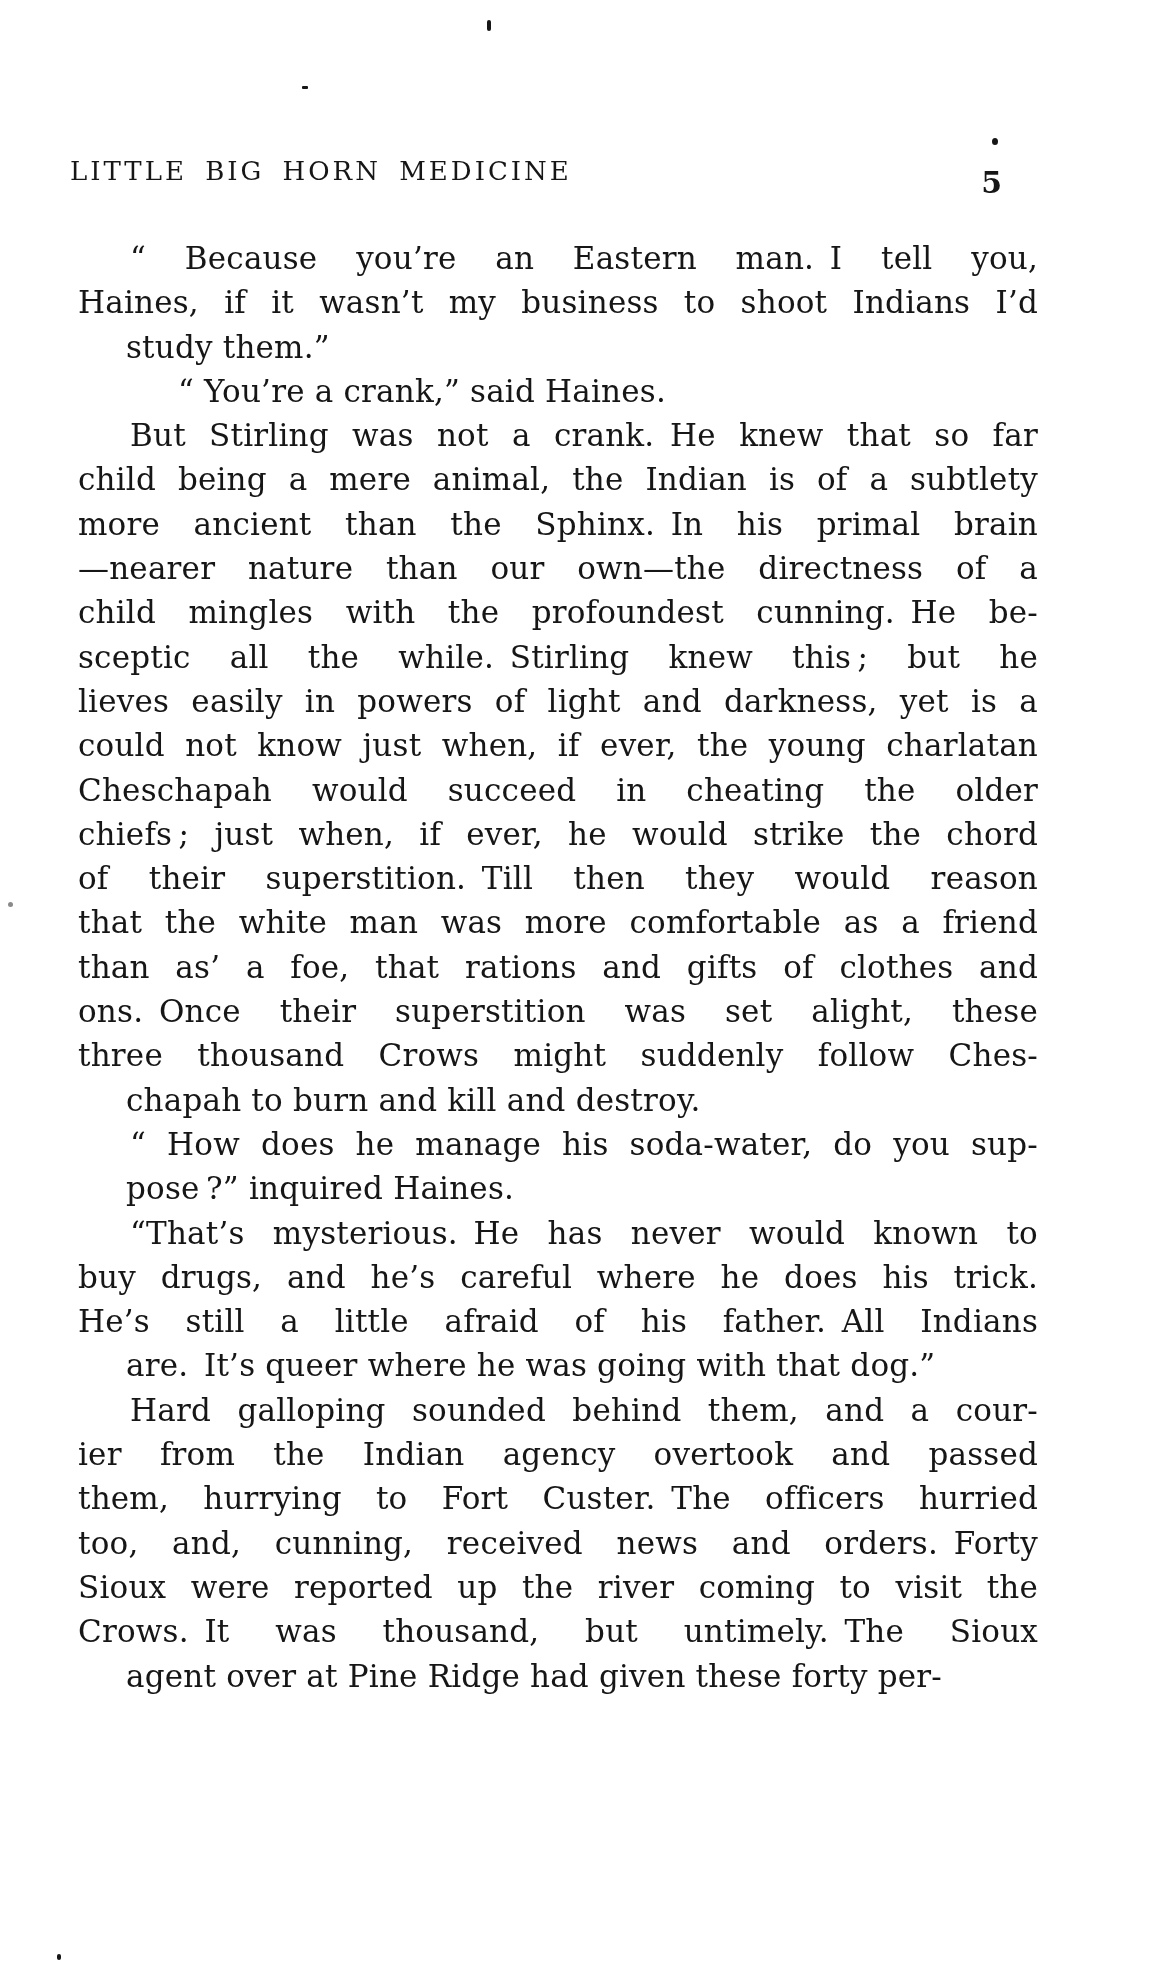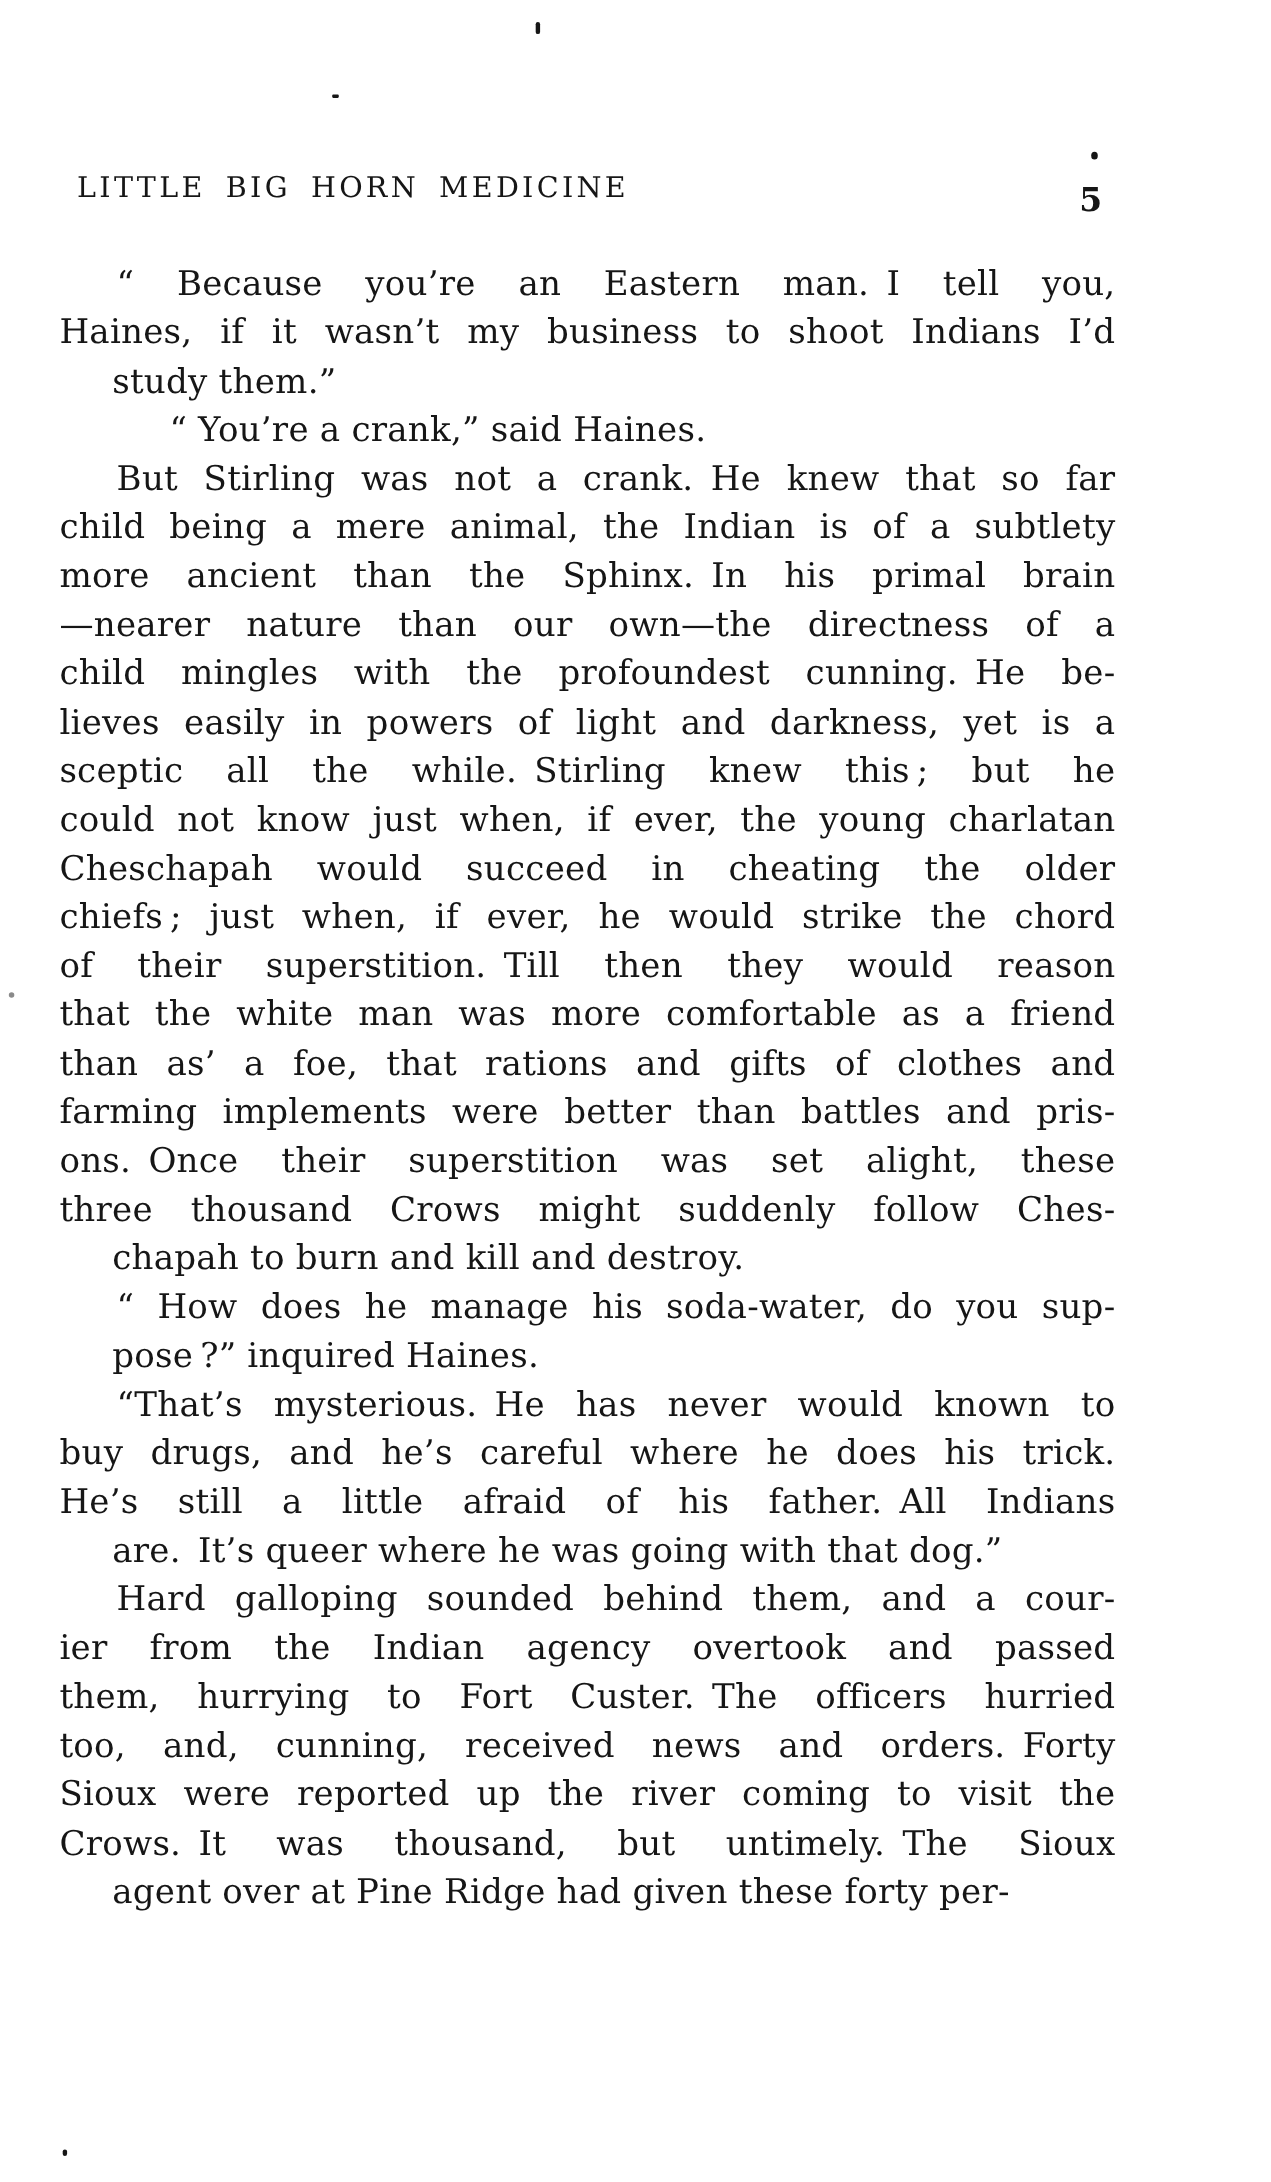--- a/index.html
+++ b/index.html
@@ -35,21 +35,21 @@
   .page-number {
     position: absolute;
     right: 28px;
     top: 9px;
     font-size: 30px;
     font-weight: bold;
     color: var(--ink);
   }
   .body-text {
     position: absolute;
-    left: 54px;
+    left: 78px;
     top: 236px;
     width: 960px;
   }
   .text-line {
     font-size: 31px;
     line-height: 44.3px;
     height: 44.3px;
     text-align: justify;
     text-align-last: justify;
     color: var(--ink);
@@ -81,29 +81,28 @@
   <div class="body-text" id="body-text">
       <div class="text-line first">“ Because you’re an Eastern man. I tell you,</div>
       <div class="text-line">Haines, if it wasn’t my business to shoot Indians I’d</div>
       <div class="text-line last">study them.”</div>
       <div class="text-line first last">“ You’re a crank,” said Haines.</div>
       <div class="text-line first">But Stirling was not a crank. He knew that so far</div>
       <div class="text-line">child being a mere animal, the Indian is of a subtlety</div>
       <div class="text-line">more ancient than the Sphinx. In his primal brain</div>
       <div class="text-line">—nearer nature than our own—the directness of a</div>
       <div class="text-line">child mingles with the profoundest cunning. He be-</div>
+      <div class="text-line">sceptic all the while. Stirling knew this ; but he</div>
       <div class="text-line">lieves easily in powers of light and darkness, yet is a</div>
-      <div class="text-line">sceptic all the while. Stirling knew this ; but he</div>
       <div class="text-line">could not know just when, if ever, the young charlatan</div>
       <div class="text-line">Cheschapah would succeed in cheating the older</div>
       <div class="text-line">chiefs ; just when, if ever, he would strike the chord</div>
       <div class="text-line">of their superstition. Till then they would reason</div>
       <div class="text-line">that the white man was more comfortable as a friend</div>
       <div class="text-line">than as’ a foe, that rations and gifts of clothes and</div>
-      <div class="text-line">farming implements were better than battles and pris-</div>
       <div class="text-line">ons. Once their superstition was set alight, these</div>
       <div class="text-line">three thousand Crows might suddenly follow Ches-</div>
       <div class="text-line last">chapah to burn and kill and destroy.</div>
       <div class="text-line first">“ How does he manage his soda-water, do you sup-</div>
       <div class="text-line last">pose ?” inquired Haines.</div>
       <div class="text-line first">“That’s mysterious. He has never would known to</div>
       <div class="text-line">buy drugs, and he’s careful where he does his trick.</div>
       <div class="text-line">He’s still a little afraid of his father. All Indians</div>
       <div class="text-line last">are. It’s queer where he was going with that dog.”</div>
       <div class="text-line first">Hard galloping sounded behind them, and a cour-</div>

